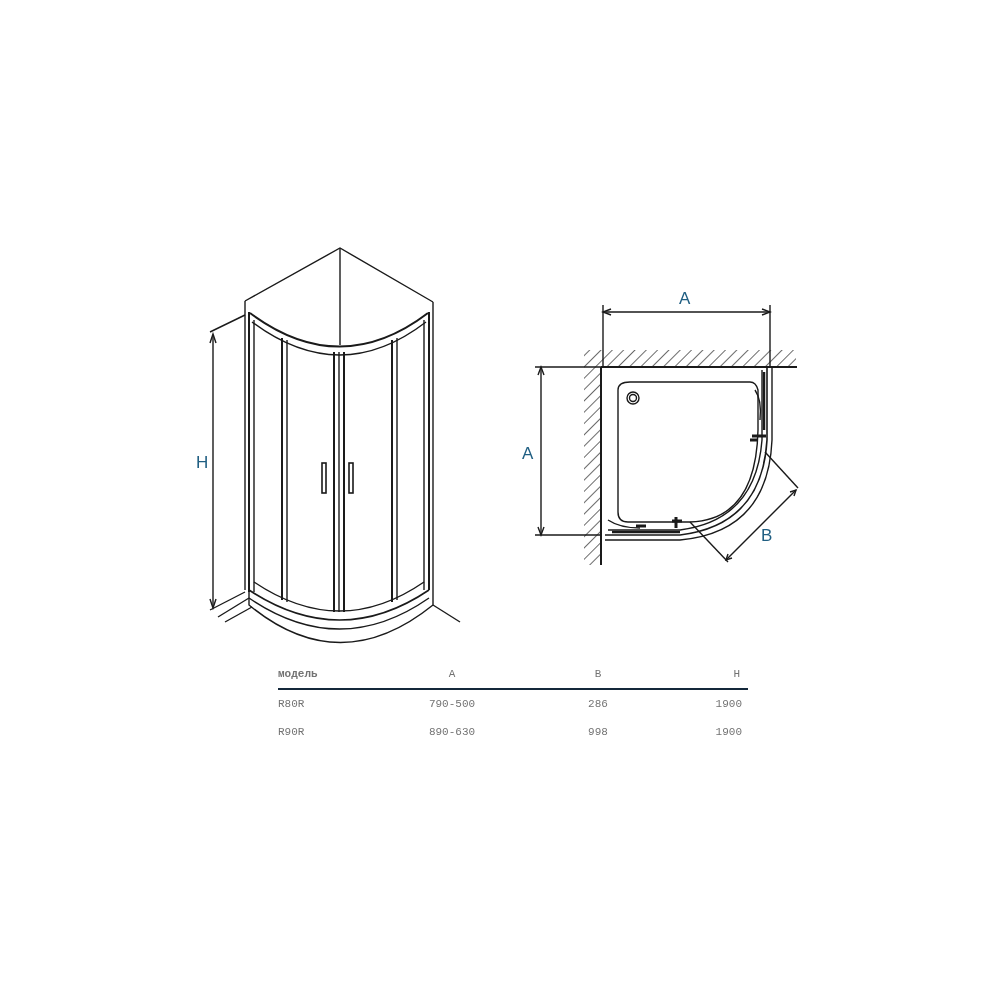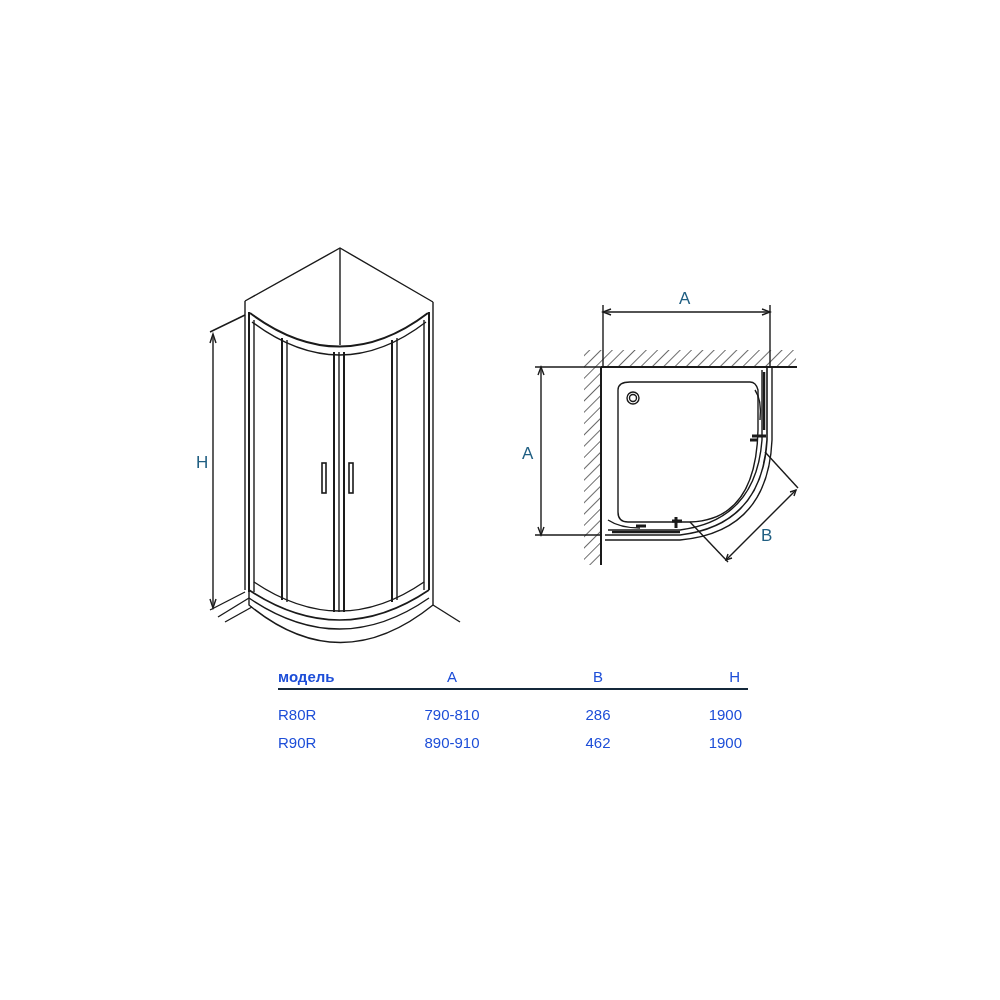--- a/index.html
+++ b/index.html
@@ -2,21 +2,21 @@
 <html><head>
   <meta charset="utf-8">
   <style>
     html, body { margin:0; padding:0; background:#ffffff; }
     body { width:1000px; height:1000px; position:relative; overflow:hidden;
            font-family:"Liberation Sans", sans-serif; color:#1a1a1a; }
     .fig { position:absolute; left:0; top:0; }
     .dim-label { position:absolute; font-family:"Liberation Sans", sans-serif;
                  font-size:17px; color:#1f5e82; }
     .table { position:absolute; left:278px; top:664px; width:470px;
-             font-family:Liberation Sans, sans-serif; font-size:15px; color:#1d4ed8; }
+             font-family:Liberation Mono, monospace; font-size:11px; color:#737373; }
     .trow { position:relative; height:28px; }
     .thead { height:24px; border-bottom:2px solid #14283a; }
     .cell { position:absolute; top:4px; }
     .c0 { left:0; }
     .c1 { left:174px; width:0; text-align:center; }
     .c2 { left:320px; width:0; text-align:center; }
     .c3 { right:6px; text-align:right; }
     .c1 span, .c2 span { position:absolute; transform:translateX(-50%); white-space:nowrap; }
     .thead .c0 { font-weight:bold; }
   </style>
@@ -123,33 +123,33 @@
   <div class="trow thead">
     <div class="cell c0">модель</div>
     <div class="cell c1">
         <span>A</span>
       </div>
     <div class="cell c2">
         <span>B</span>
       </div>
     <div class="cell c3" style="right:8px;">H</div>
   </div>
-  <div class="trow" style="margin-top:12px;">
+  <div class="trow" style="margin-top:4px;">
     <div class="cell c0">R80R</div>
     <div class="cell c1">
-        <span>790-810</span>
+        <span>790-500</span>
       </div>
     <div class="cell c2">
         <span>286</span>
       </div>
     <div class="cell c3">1900</div>
   </div>
   <div class="trow">
     <div class="cell c0">R90R</div>
     <div class="cell c1">
-        <span>890-910</span>
+        <span>890-630</span>
       </div>
     <div class="cell c2">
-        <span>462</span>
+        <span>998</span>
       </div>
     <div class="cell c3">1900</div>
   </div>
 </div>
 
 </body></html>

